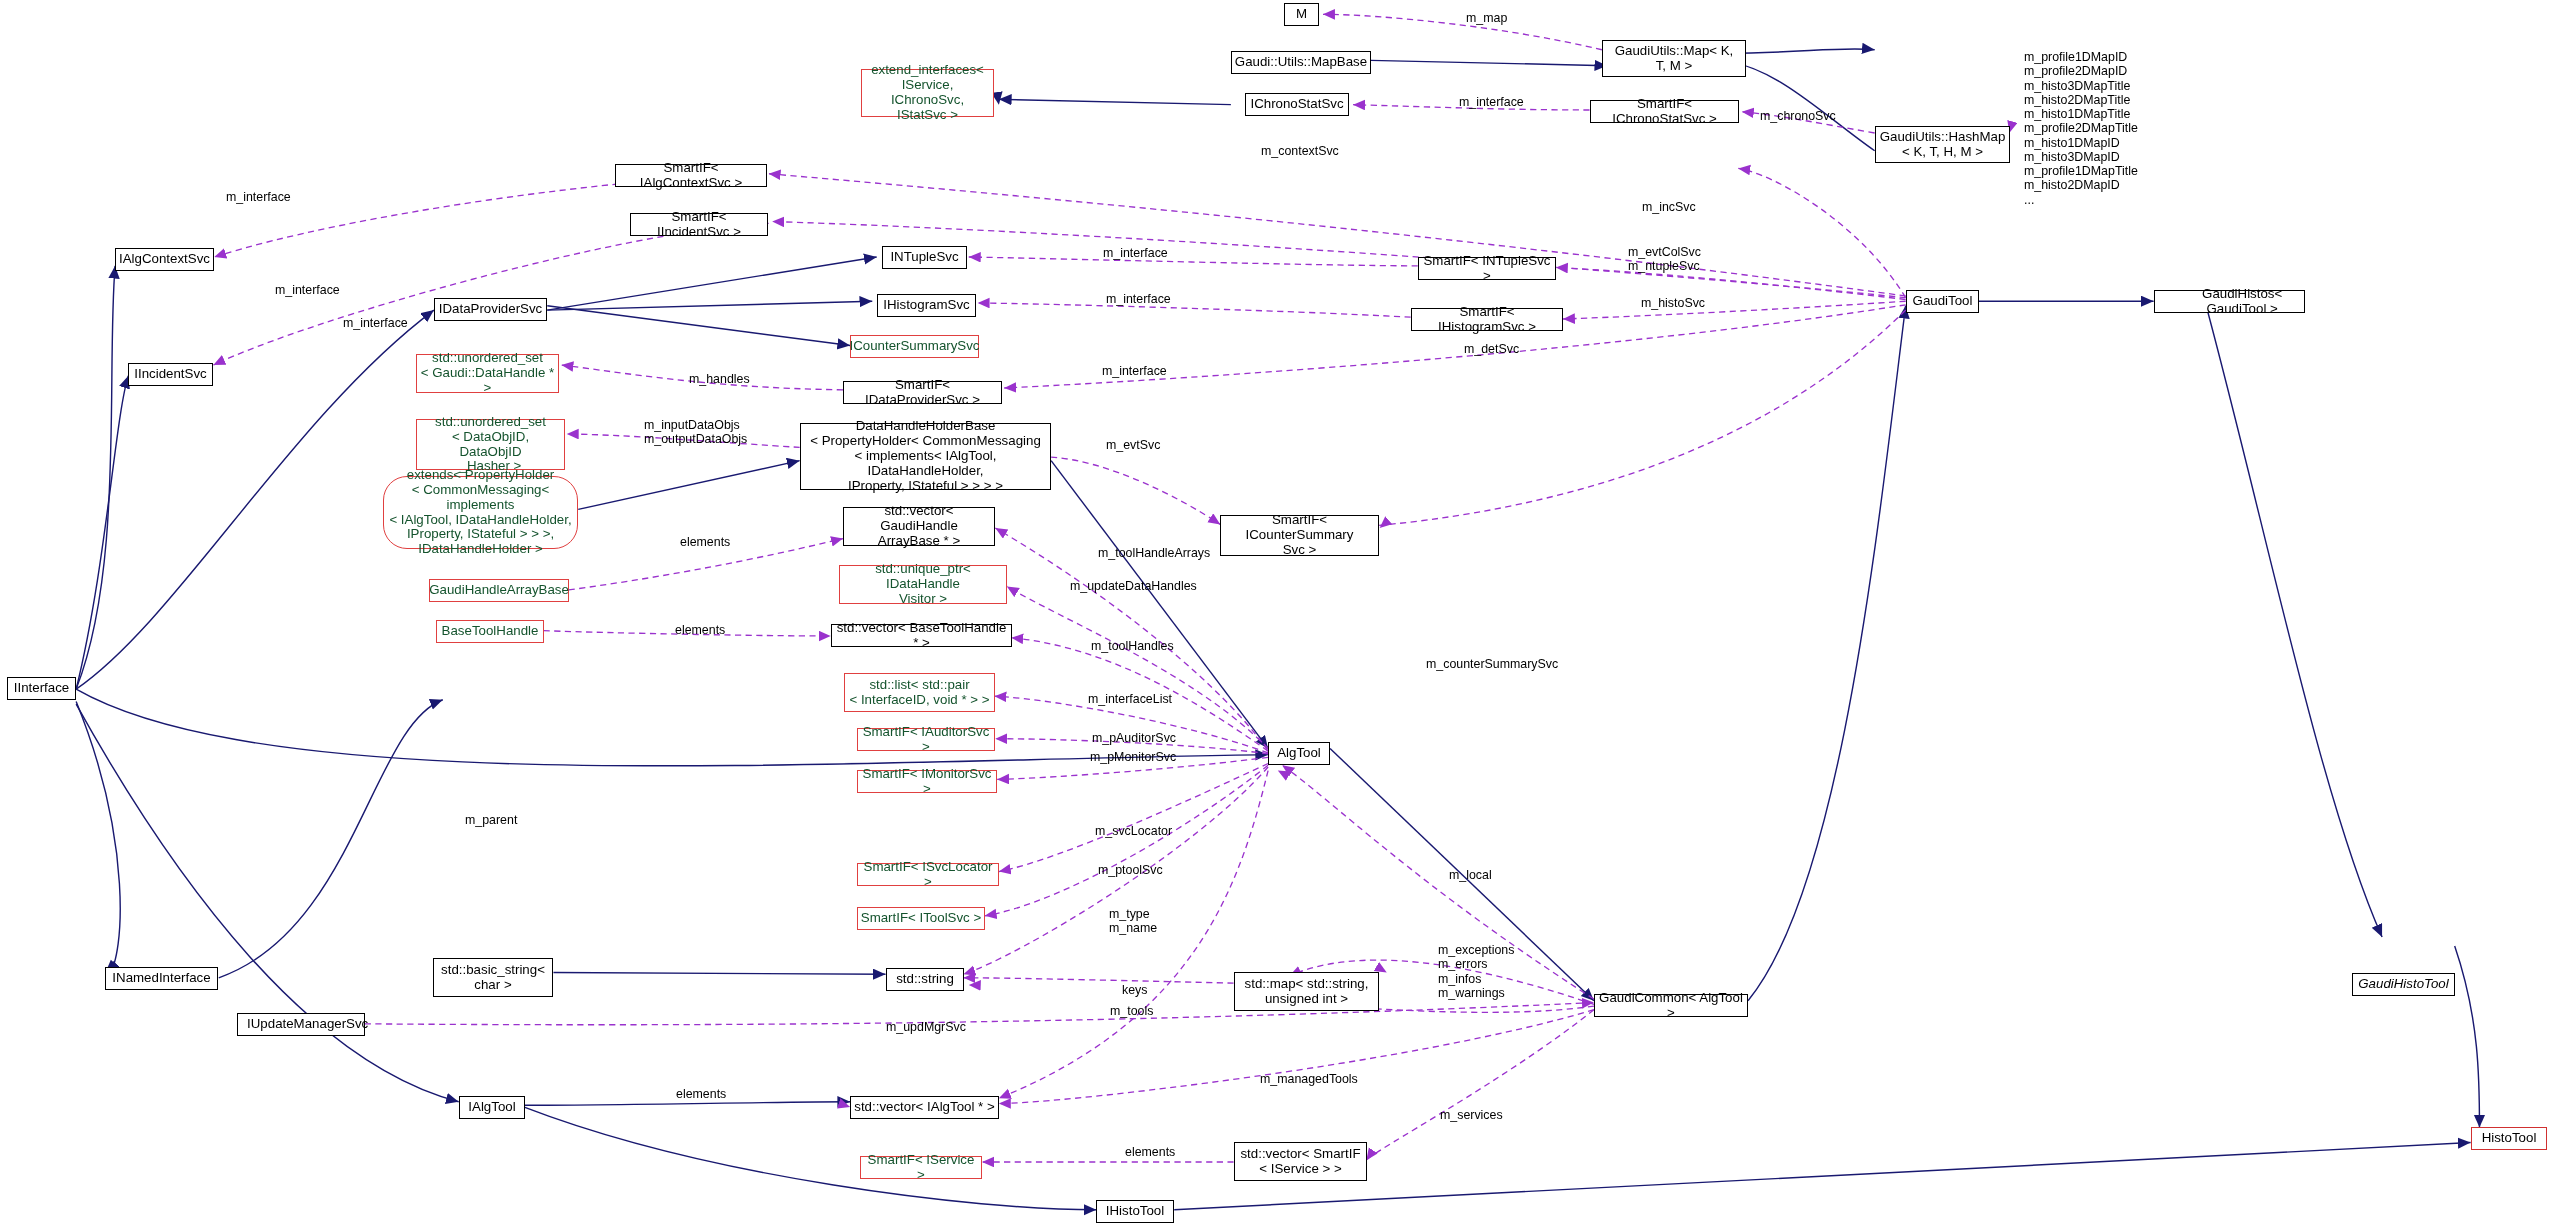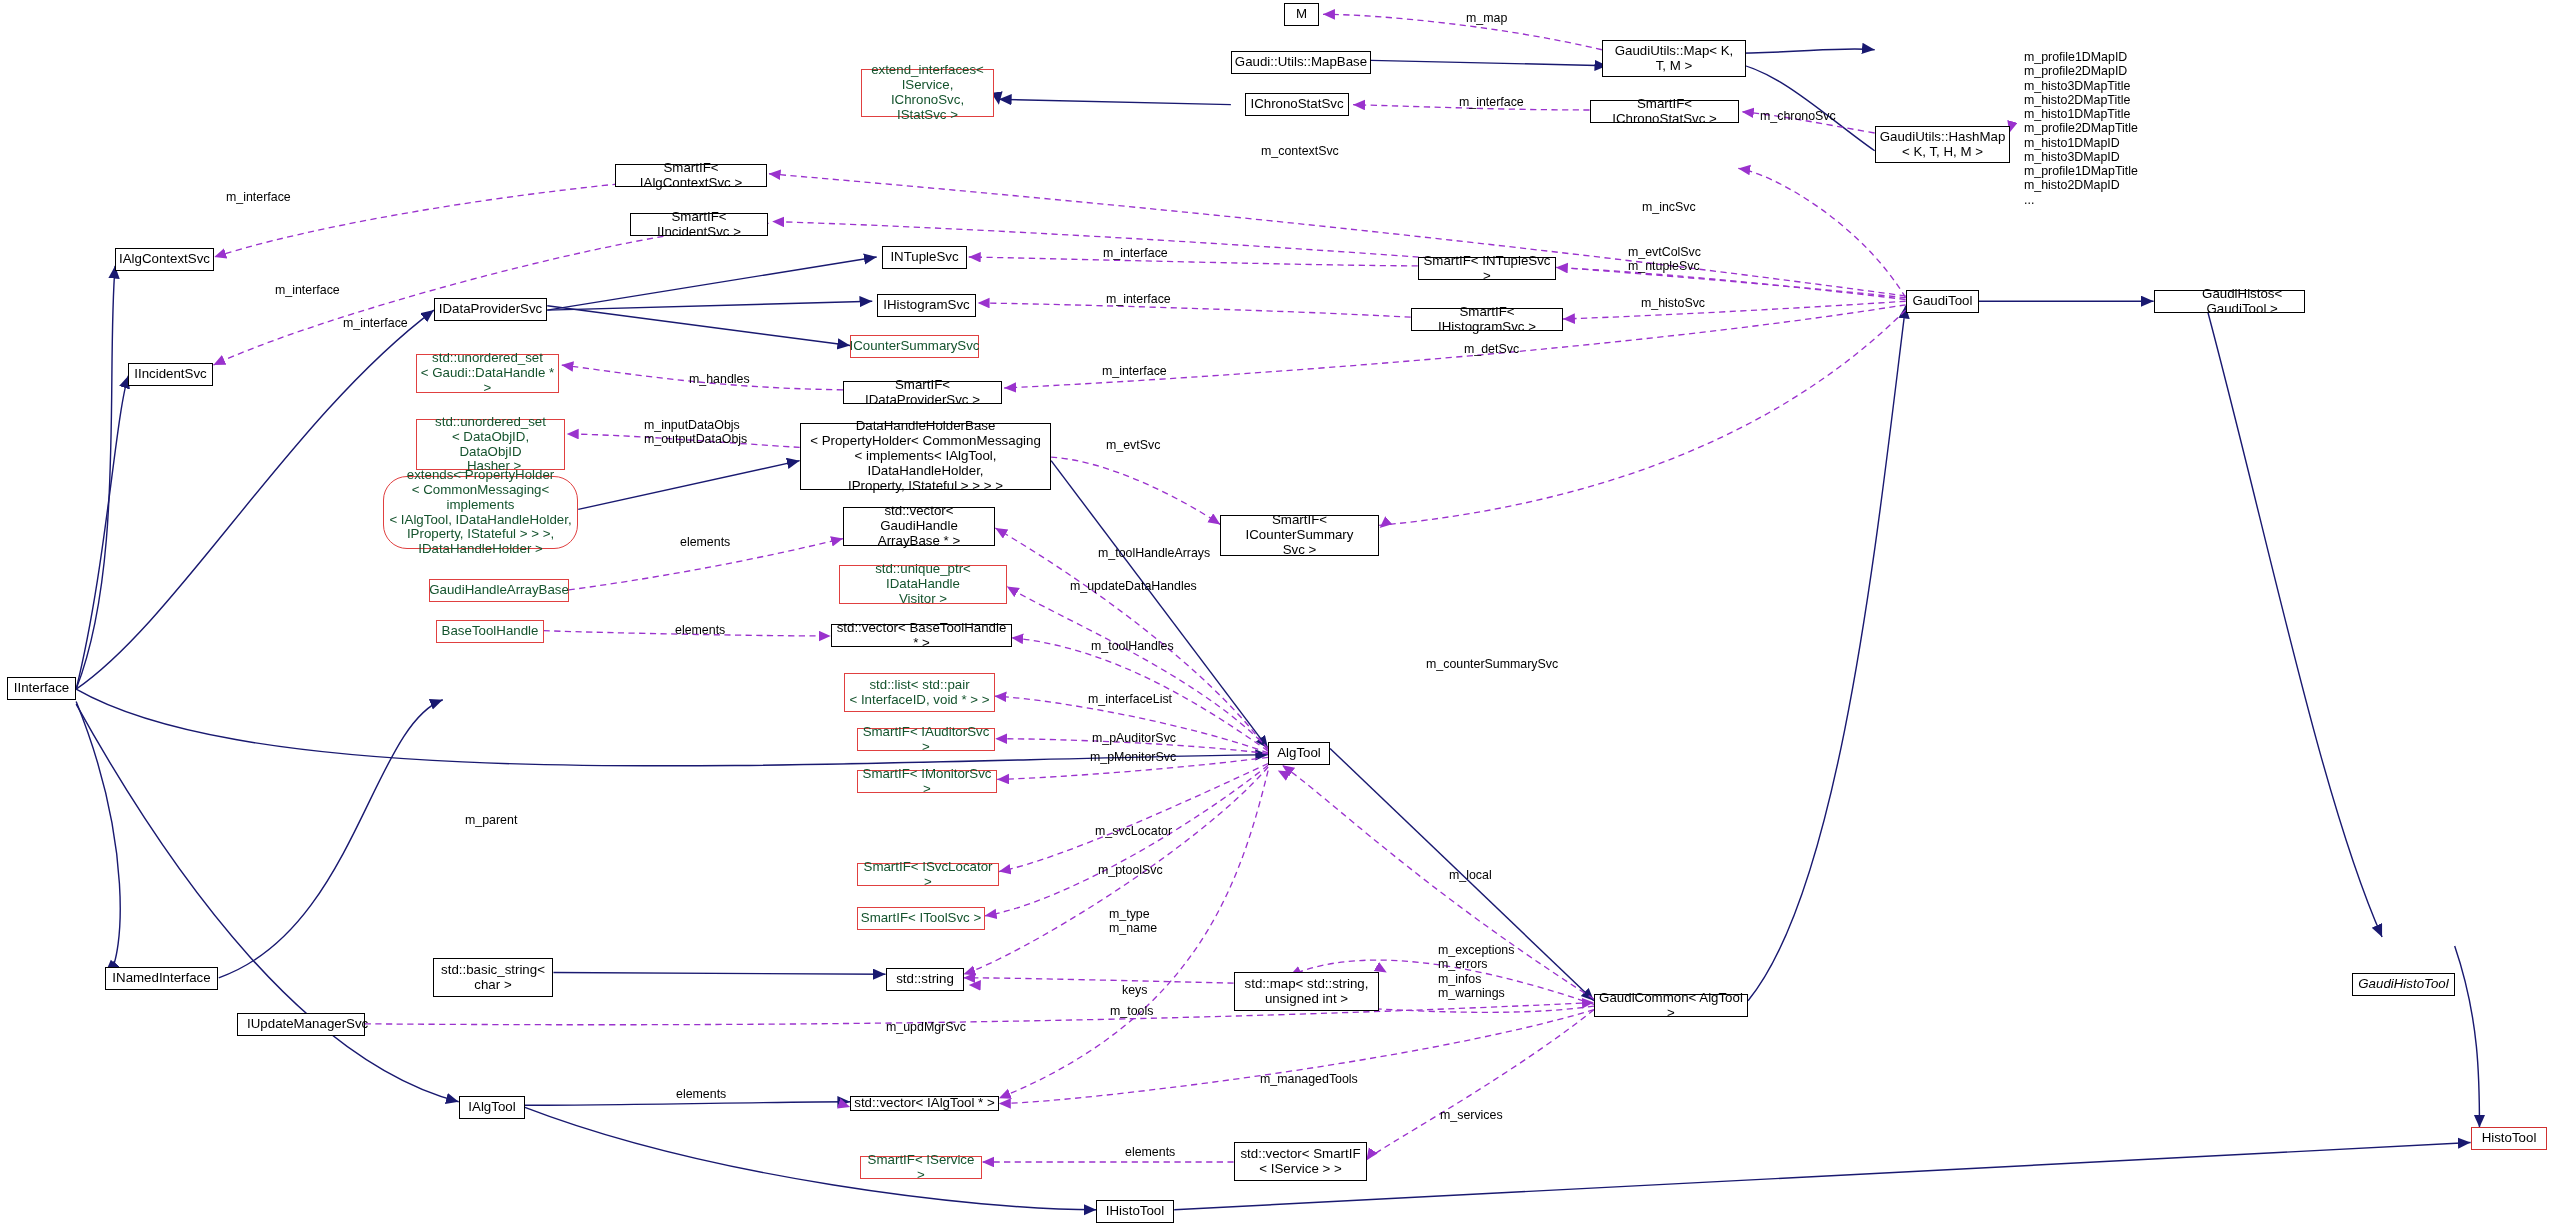--- a/index.html
+++ b/index.html
@@ -252,21 +252,21 @@
       </div>
       <div class="node" style="left: 1594px; top: 994px; width: 154px; height: 23px;">
         <span>GaudiCommon&lt; AlgTool &gt;</span>
       </div>
       <div class="node" style="left: 237px; top: 1013px; width: 128px; height: 23px; padding-left: 16px;">
         <span>IUpdateManagerSvc</span>
       </div>
       <div class="node" style="left: 459px; top: 1096px; width: 66px; height: 23px;">
         <span>IAlgTool</span>
       </div>
-      <div class="node" style="left: 850px; top: 1096px; width: 149px; height: 15px;">
+      <div class="node" style="left: 850px; top: 1096px; width: 149px; height: 23px;">
         <span>std::vector&lt; IAlgTool * &gt;</span>
       </div>
       <div class="node cur" style="left: 2471px; top: 1127px; width: 76px; height: 23px;">
         <span>HistoTool</span>
       </div>
       <div class="node red" style="left: 860px; top: 1156px; width: 122px; height: 23px;">
         <span>SmartIF&lt; IService &gt;</span>
       </div>
       <div class="node" style="left: 1234px; top: 1142px; width: 133px; height: 39px;">
         <span>std::vector&lt; SmartIF

